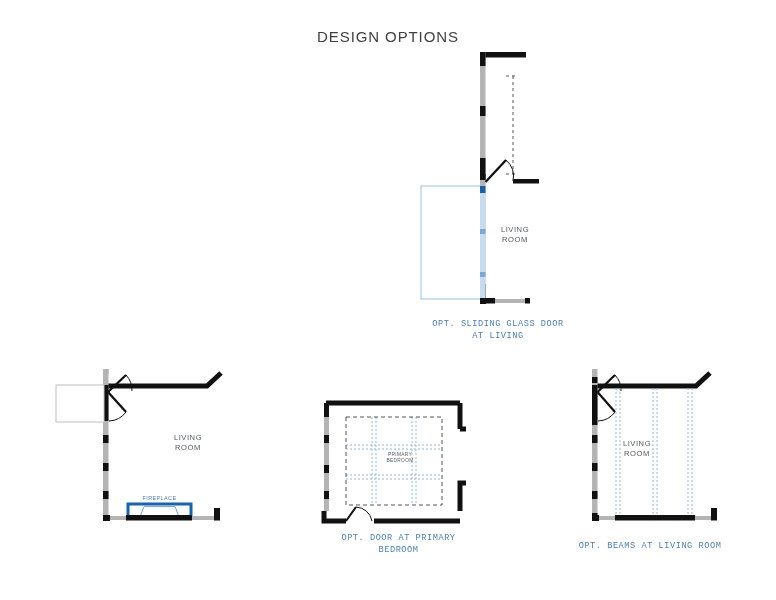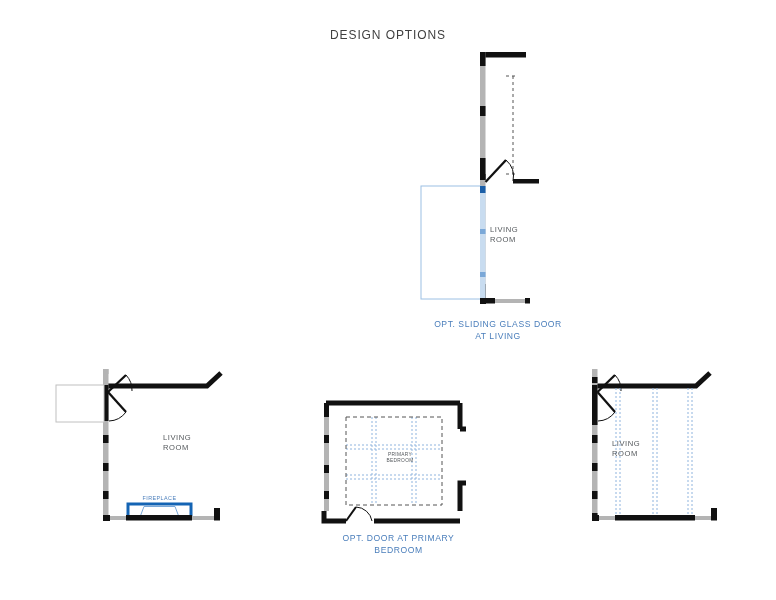--- a/index.html
+++ b/index.html
@@ -20,41 +20,41 @@
     left: 0; top: 0;
     width: 776px;
     height: 600px;
   }
   .sheet-title {
     position: absolute;
     left: 0;
     top: 28px;
     width: 776px;
     text-align: center;
-    font-size: 12px;
+    font-size: 15px;
     letter-spacing: 0.9px;
     color: #3f3f3f;
     font-family: "Liberation Sans", sans-serif;
   }
   .plan {
     position: absolute;
   }
   .caption {
     position: absolute;
     text-align: center;
     font-size: 8.6px;
     letter-spacing: 0.55px;
     line-height: 11.5px;
     color: #4a7ebb;
-    font-family: Liberation Sans, sans-serif;
+    font-family: Liberation Mono, monospace;
     white-space: pre-line;
   }
   .room-label {
     position: absolute;
-    text-align: left;
+    text-align: center;
     font-size: 7.6px;
     letter-spacing: 0.55px;
     line-height: 10px;
     color: #54585c;
     font-family: "Liberation Sans", sans-serif;
     white-space: pre-line;
   }
   .tiny-label {
     position: absolute;
     text-align: center;
@@ -279,14 +279,15 @@
         <rect x="34" y="153" width="16" height="4" fill="#b4b4b4"></rect>
         <rect x="50" y="152" width="80" height="5.5" fill="#111111"></rect>
         <rect x="130" y="153" width="16" height="4" fill="#b4b4b4"></rect>
         <rect x="146" y="152" width="6" height="5.5" fill="#111111"></rect>
         <rect x="146" y="145" width="6" height="7" fill="#111111"></rect>
       </g>
     </svg>
     <div class="room-label" style="left:47px; top:76px; width:50px;">LIVING
 ROOM</div>
   </div>
+  <div class="caption" style="left:560px; top:541px; width:180px;">OPT. BEAMS AT LIVING ROOM</div>
 
 </div>
 
 </body></html>

